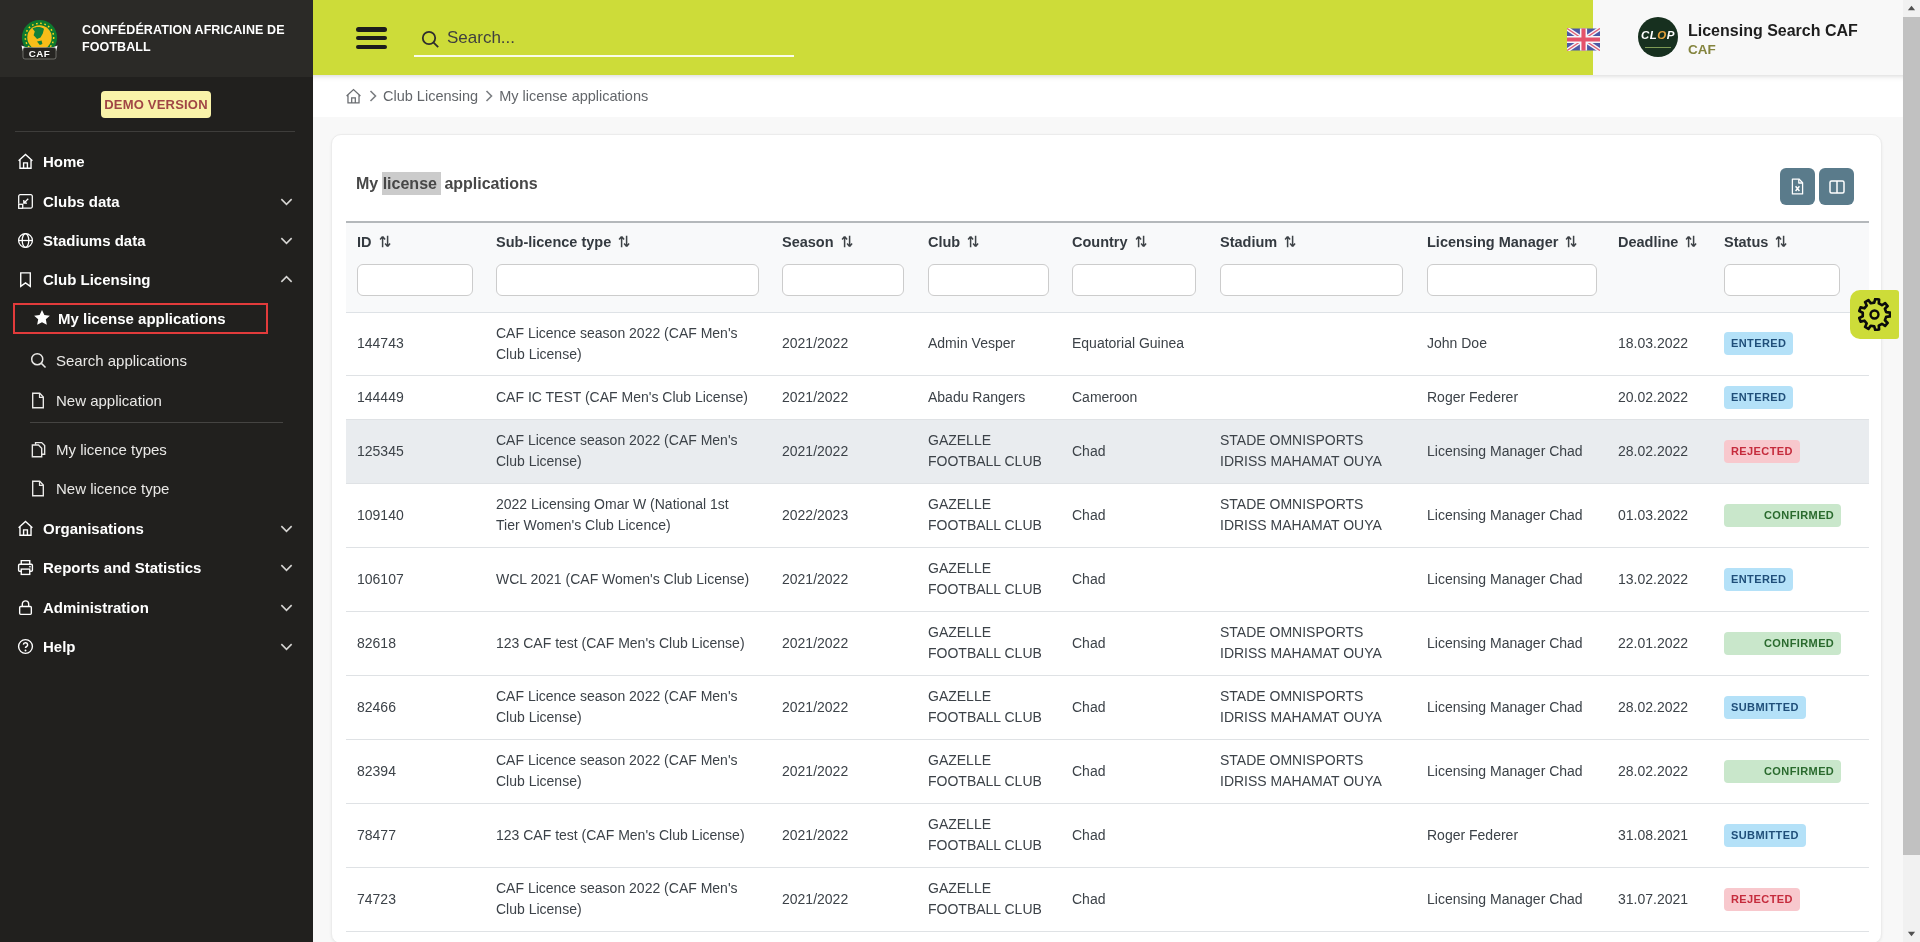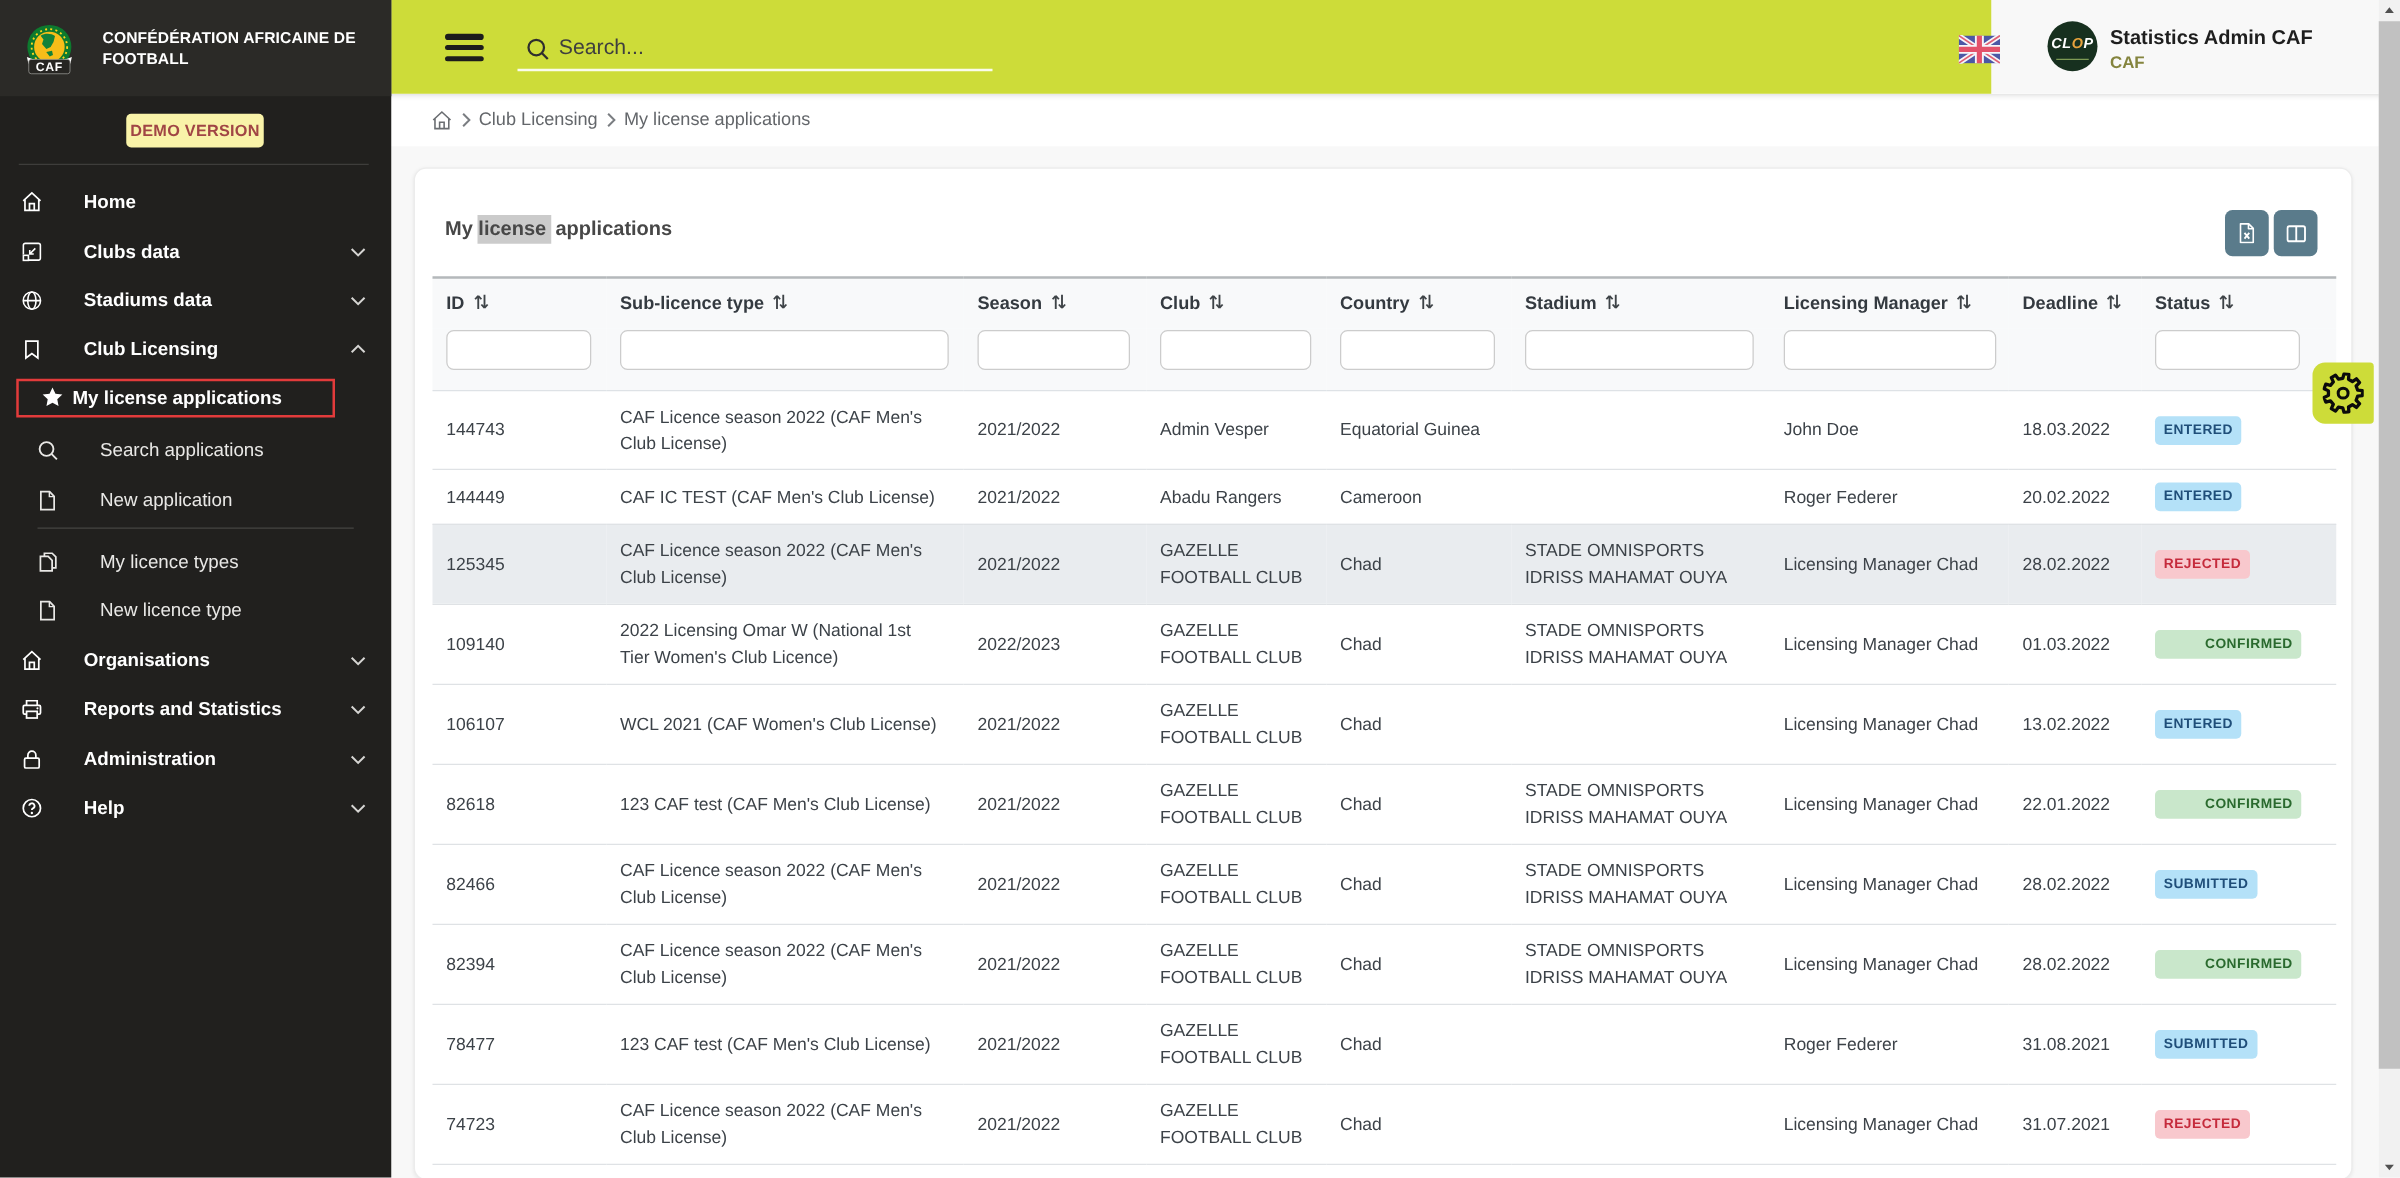--- a/index.html
+++ b/index.html
@@ -9,21 +9,21 @@
   #sidebar { position:absolute; left:0; top:0; width:313px; height:942px; background:#21201e; z-index:5; }
   #sidehead { position:absolute; left:0; top:0; width:313px; height:77px; background:#2b2a27; }
   #sidehead .logo { position:absolute; left:17px; top:17px; }
   #sidehead .orgname { position:absolute; left:82px; top:22px; width:205px; color:#fff; font-size:12.5px; font-weight:bold; line-height:17px; letter-spacing:.1px; }
   .demo { position:absolute; left:101px; top:91px; width:110px; height:27px; background:#f9f3a9; border-radius:4px; color:#a04545; font-weight:bold; font-size:13px; letter-spacing:.2px; text-align:center; line-height:27px; }
   .sep1 { position:absolute; left:15px; top:131px; width:280px; height:0; border-top:1px solid #3e3d3b; }
 
   #nav { position:absolute; left:0; top:142px; width:313px; }
   .ni { position:relative; height:39.4px; display:flex; align-items:center; color:#fff; font-size:15px; font-weight:bold; }
   .ni .ic { position:absolute; left:17px; width:17px; height:17px; display:flex; align-items:center; }
-  .ni .tx { position:absolute; left:43px; white-space:nowrap;margin-left:24px; }
+  .ni .tx { position:absolute; left:43px; white-space:nowrap; }
   .ni .caret { position:absolute; left:279px; width:15px; height:15px; }
   .ni.sub { font-weight:normal; color:#e9e8e6; }
   .ni.sub .ic { left:30px; }
   .ni.sub .tx { left:56px; }
   .active-box { position:relative; margin-top:3.2px; margin-bottom:7.2px; margin-left:13px; width:255px; height:31px; border:2px solid #e23b3b; display:flex; align-items:center; color:#fff; font-size:15px; font-weight:bold; }
   .active-box .ic { position:absolute; left:18px; width:18px; height:18px; }
   .active-box .tx { position:absolute; left:43px; }
   .sep2 { margin:2.5px 30px 3.5px 30px; border-top:1px solid #454442; height:0; }
   .mt67 { margin-top:6.7px; }
 
@@ -99,21 +99,21 @@
     <rect width="60" height="40" rx="2" fill="#4c58a5"></rect>
     <path d="M0,0 L60,40 M60,0 L0,40" stroke="#f5f6fa" stroke-width="7.5"></path>
     <path d="M0,0 L60,40 M60,0 L0,40" stroke="#e06075" stroke-width="2.6"></path>
     <path d="M30,0 V40 M0,20 H60" stroke="#f5f6fa" stroke-width="13"></path>
     <path d="M30,0 V40 M0,20 H60" stroke="#e4526a" stroke-width="7.5"></path>
   </svg>
   <div class="avatar">
       <div class="clop">CL<span style="color:#e8a33d">O</span>P</div>
       <div class="clopsub"></div>
     </div>
-  <div class="uname">Statistics Admin CAF</div>
+  <div class="uname">Licensing Search CAF</div>
   <div class="usub">CAF</div>
 </div>
 
 <div id="crumbs">
   <div class="inner">
     <svg width="17" height="17" viewBox="0 0 16 16" fill="none" stroke="#6a6d71" stroke-width="1.2">
         <path d="M1.5 7.5 L8 1.5 L14.5 7.5 M2.8 6.6 V14 H13.2 V6.6 M6.3 14 V9.2 H9.7 V14"></path>
       </svg>
     <svg width="8" height="12" viewBox="0 0 8 12" fill="none" stroke="#7b7e82" stroke-width="1.6">
         <path d="M1.5 1 L6.5 6 L1.5 11"></path>

